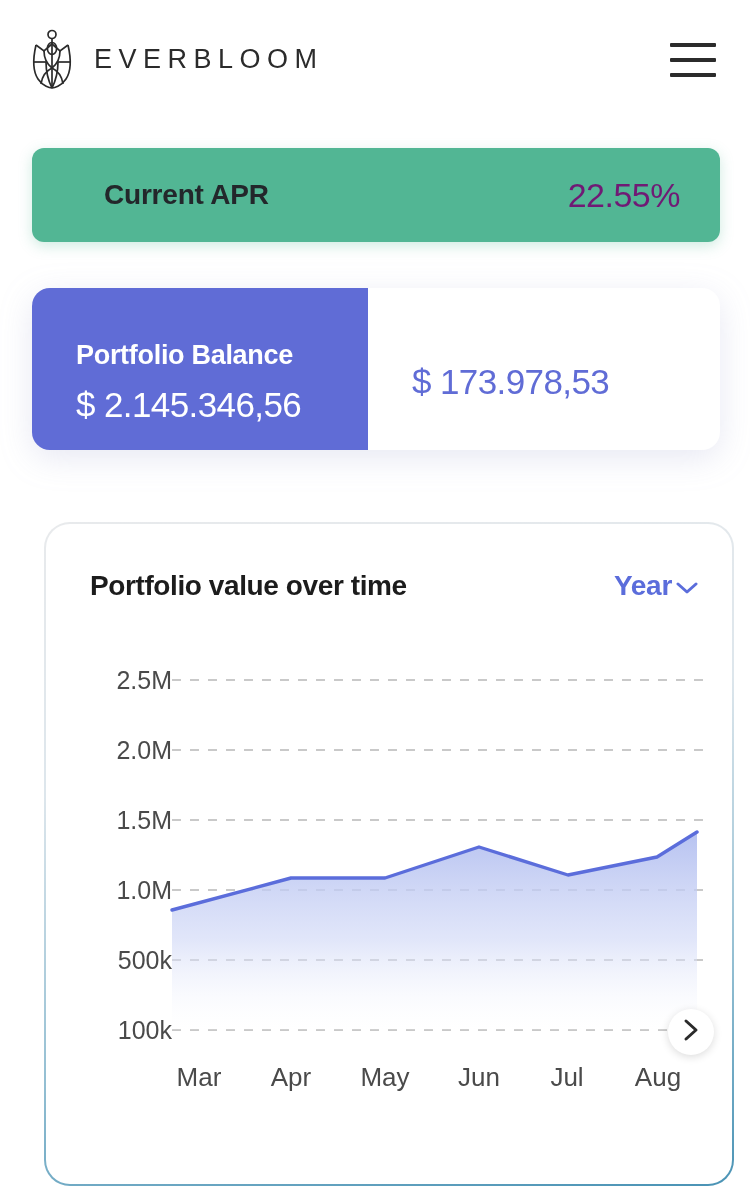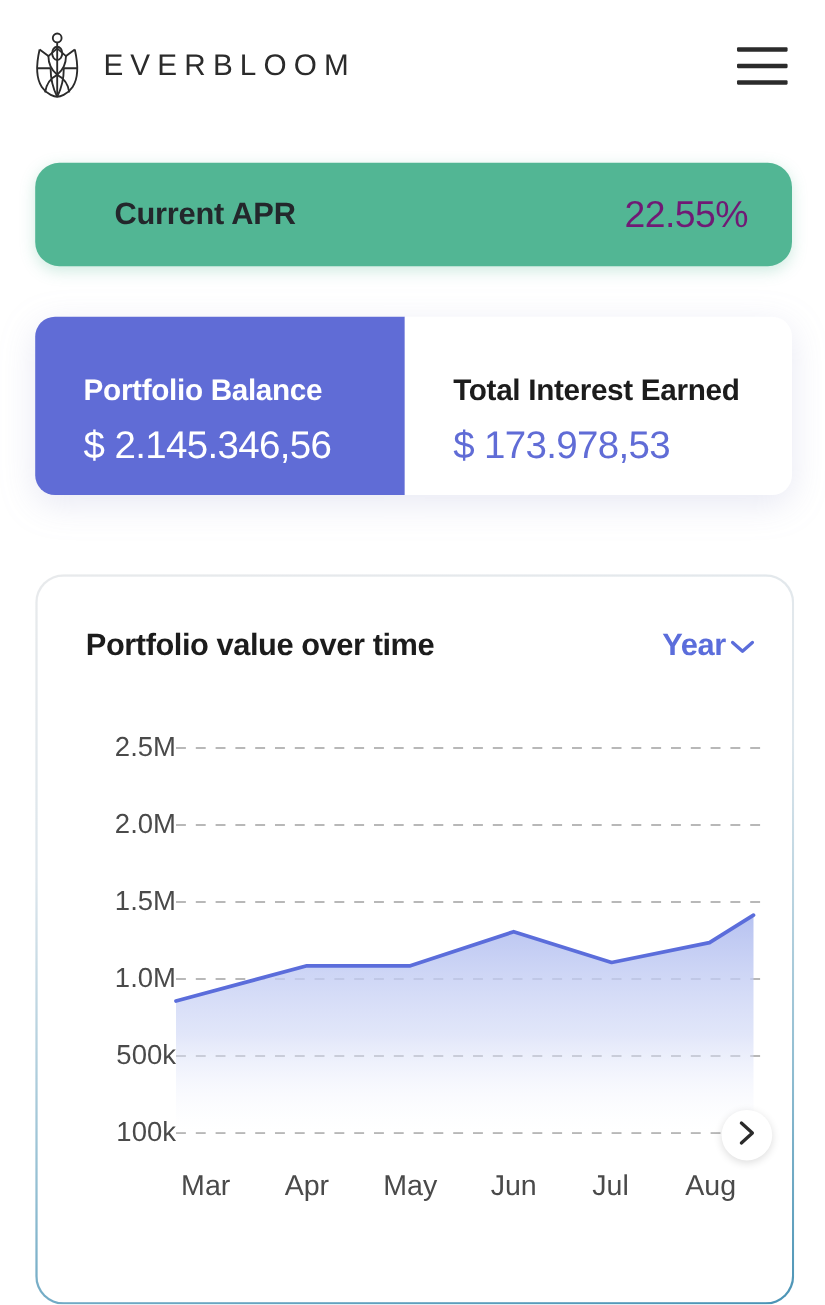--- a/index.html
+++ b/index.html
@@ -37,21 +37,21 @@
   .hamburger {
     position:absolute; left:670px; top:43px;
     width:46px; height:34px; cursor:pointer;
     display:flex; flex-direction:column; justify-content:space-between;
   }
   .hamburger span { display:block; height:4px; width:46px; background:#2b2b2b; border-radius:1px; }
 
   
   .apr-card {
     position:absolute; left:32px; top:148px; width:688px; height:94px;
-    background:#52b694; border-radius:22px;
+    background:#52b694; border-radius:12px;
     display:flex; align-items:center; justify-content:space-between;
     padding:0 40px 0 72px;
     box-shadow:0 4px 14px rgba(82,182,148,0.28);
   }
   .apr-label { font-size:28px; font-weight:700; color:#23272b; letter-spacing:-0.2px; }
   .apr-value { font-size:34px; font-weight:400; color:#701a75; letter-spacing:-0.5px; }
 
   
   .balance-row {
     position:absolute; left:32px; top:288px; width:688px; height:162px;
@@ -72,21 +72,21 @@
   }
   .bal-title { font-size:27px; font-weight:700; letter-spacing:-0.3px; white-space:nowrap; }
   .bal-purple .bal-title { color:#ffffff; }
   .bal-white .bal-title { color:#1c1c1c; }
   .bal-amount { font-size:35px; font-weight:400; letter-spacing:-0.6px; white-space:nowrap; }
   .bal-purple .bal-amount { color:#ffffff; }
   .bal-white .bal-amount { color:#606cd6; }
 
   
   .chart-card {
-    position:absolute; left:32px; top:522px; width:690px; height:664px;
+    position:absolute; left:44px; top:522px; width:690px; height:664px;
     border-radius:26px;
     background:
       linear-gradient(#ffffff,#ffffff) padding-box,
       linear-gradient(170deg,#e8eaec 0%, #dde6ec 35%, #92bed2 72%, #4a93b5 100%) border-box;
     border:2px solid transparent;
     overflow:hidden;
   }
   .chart-head {
     position:absolute; left:44px; top:46px; width:608px;
     display:flex; align-items:center; justify-content:space-between;
@@ -150,21 +150,20 @@
   <span class="apr-label">Current APR</span>
   <span class="apr-value">22.55%</span>
 </div>
 
 <div class="balance-row">
   <div class="bal-card bal-purple">
     <span class="bal-title">Portfolio Balance</span>
     <span class="bal-amount">$ 2.145.346,56</span>
   </div>
   <div class="bal-card bal-white">
-    <span class="bal-title">Total Interest Earned</span>
     <span class="bal-amount">$ 173.978,53</span>
   </div>
 </div>
 
 <div class="chart-card">
 
   <div class="chart-head">
     <span class="chart-title">Portfolio value over time</span>
     <span class="chart-range">
       <span>Year</span>

